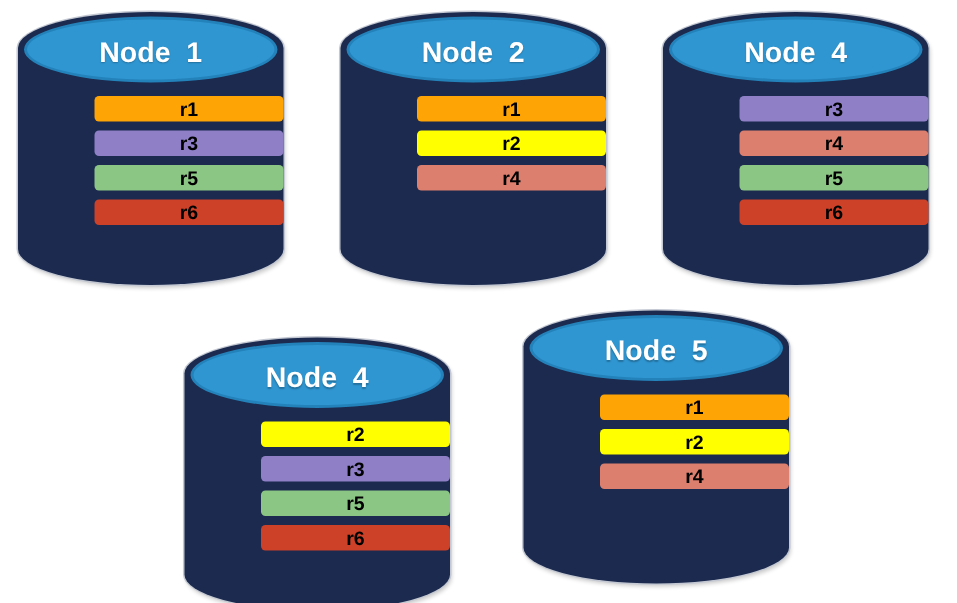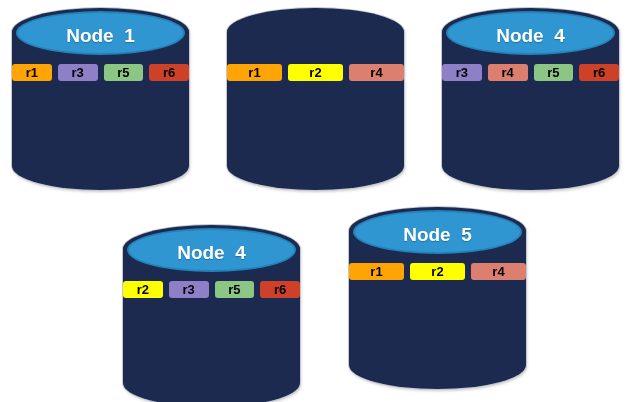--- a/index.html
+++ b/index.html
@@ -55,21 +55,21 @@
     white-space: pre;
     padding-top: 6px;
     text-shadow: 0 1px 1px rgba(0,0,0,0.25);
   }
   .bars {
     position: absolute;
     top: 56px;
     left: 0;
     right: 0;
     display: flex;
-    flex-direction: row;
+    flex-direction: column;
     align-items: flex-end;
     gap: 6px;
   }
   .bar {
     width: 126px;
     height: 17px;
     border-radius: 3px;
     display: flex;
     align-items: center;
     justify-content: center;
@@ -100,20 +100,23 @@
         <div class="bar" style="background: rgb(140, 198, 132);">
           <span>r5</span>
         </div>
         <div class="bar" style="background: rgb(204, 65, 40);">
           <span>r6</span>
         </div>
       </div>
   </div>
     <div class="node pos-1">
     <div class="cyl-body"></div>
+    <div class="cyl-top">
+      <div class="node-title">Node  2</div>
+    </div>
     <div class="bars">
         <div class="bar" style="background: rgb(255, 164, 5);">
           <span>r1</span>
         </div>
         <div class="bar" style="background: rgb(255, 255, 0);">
           <span>r2</span>
         </div>
         <div class="bar" style="background: rgb(220, 127, 110);">
           <span>r4</span>
         </div>

